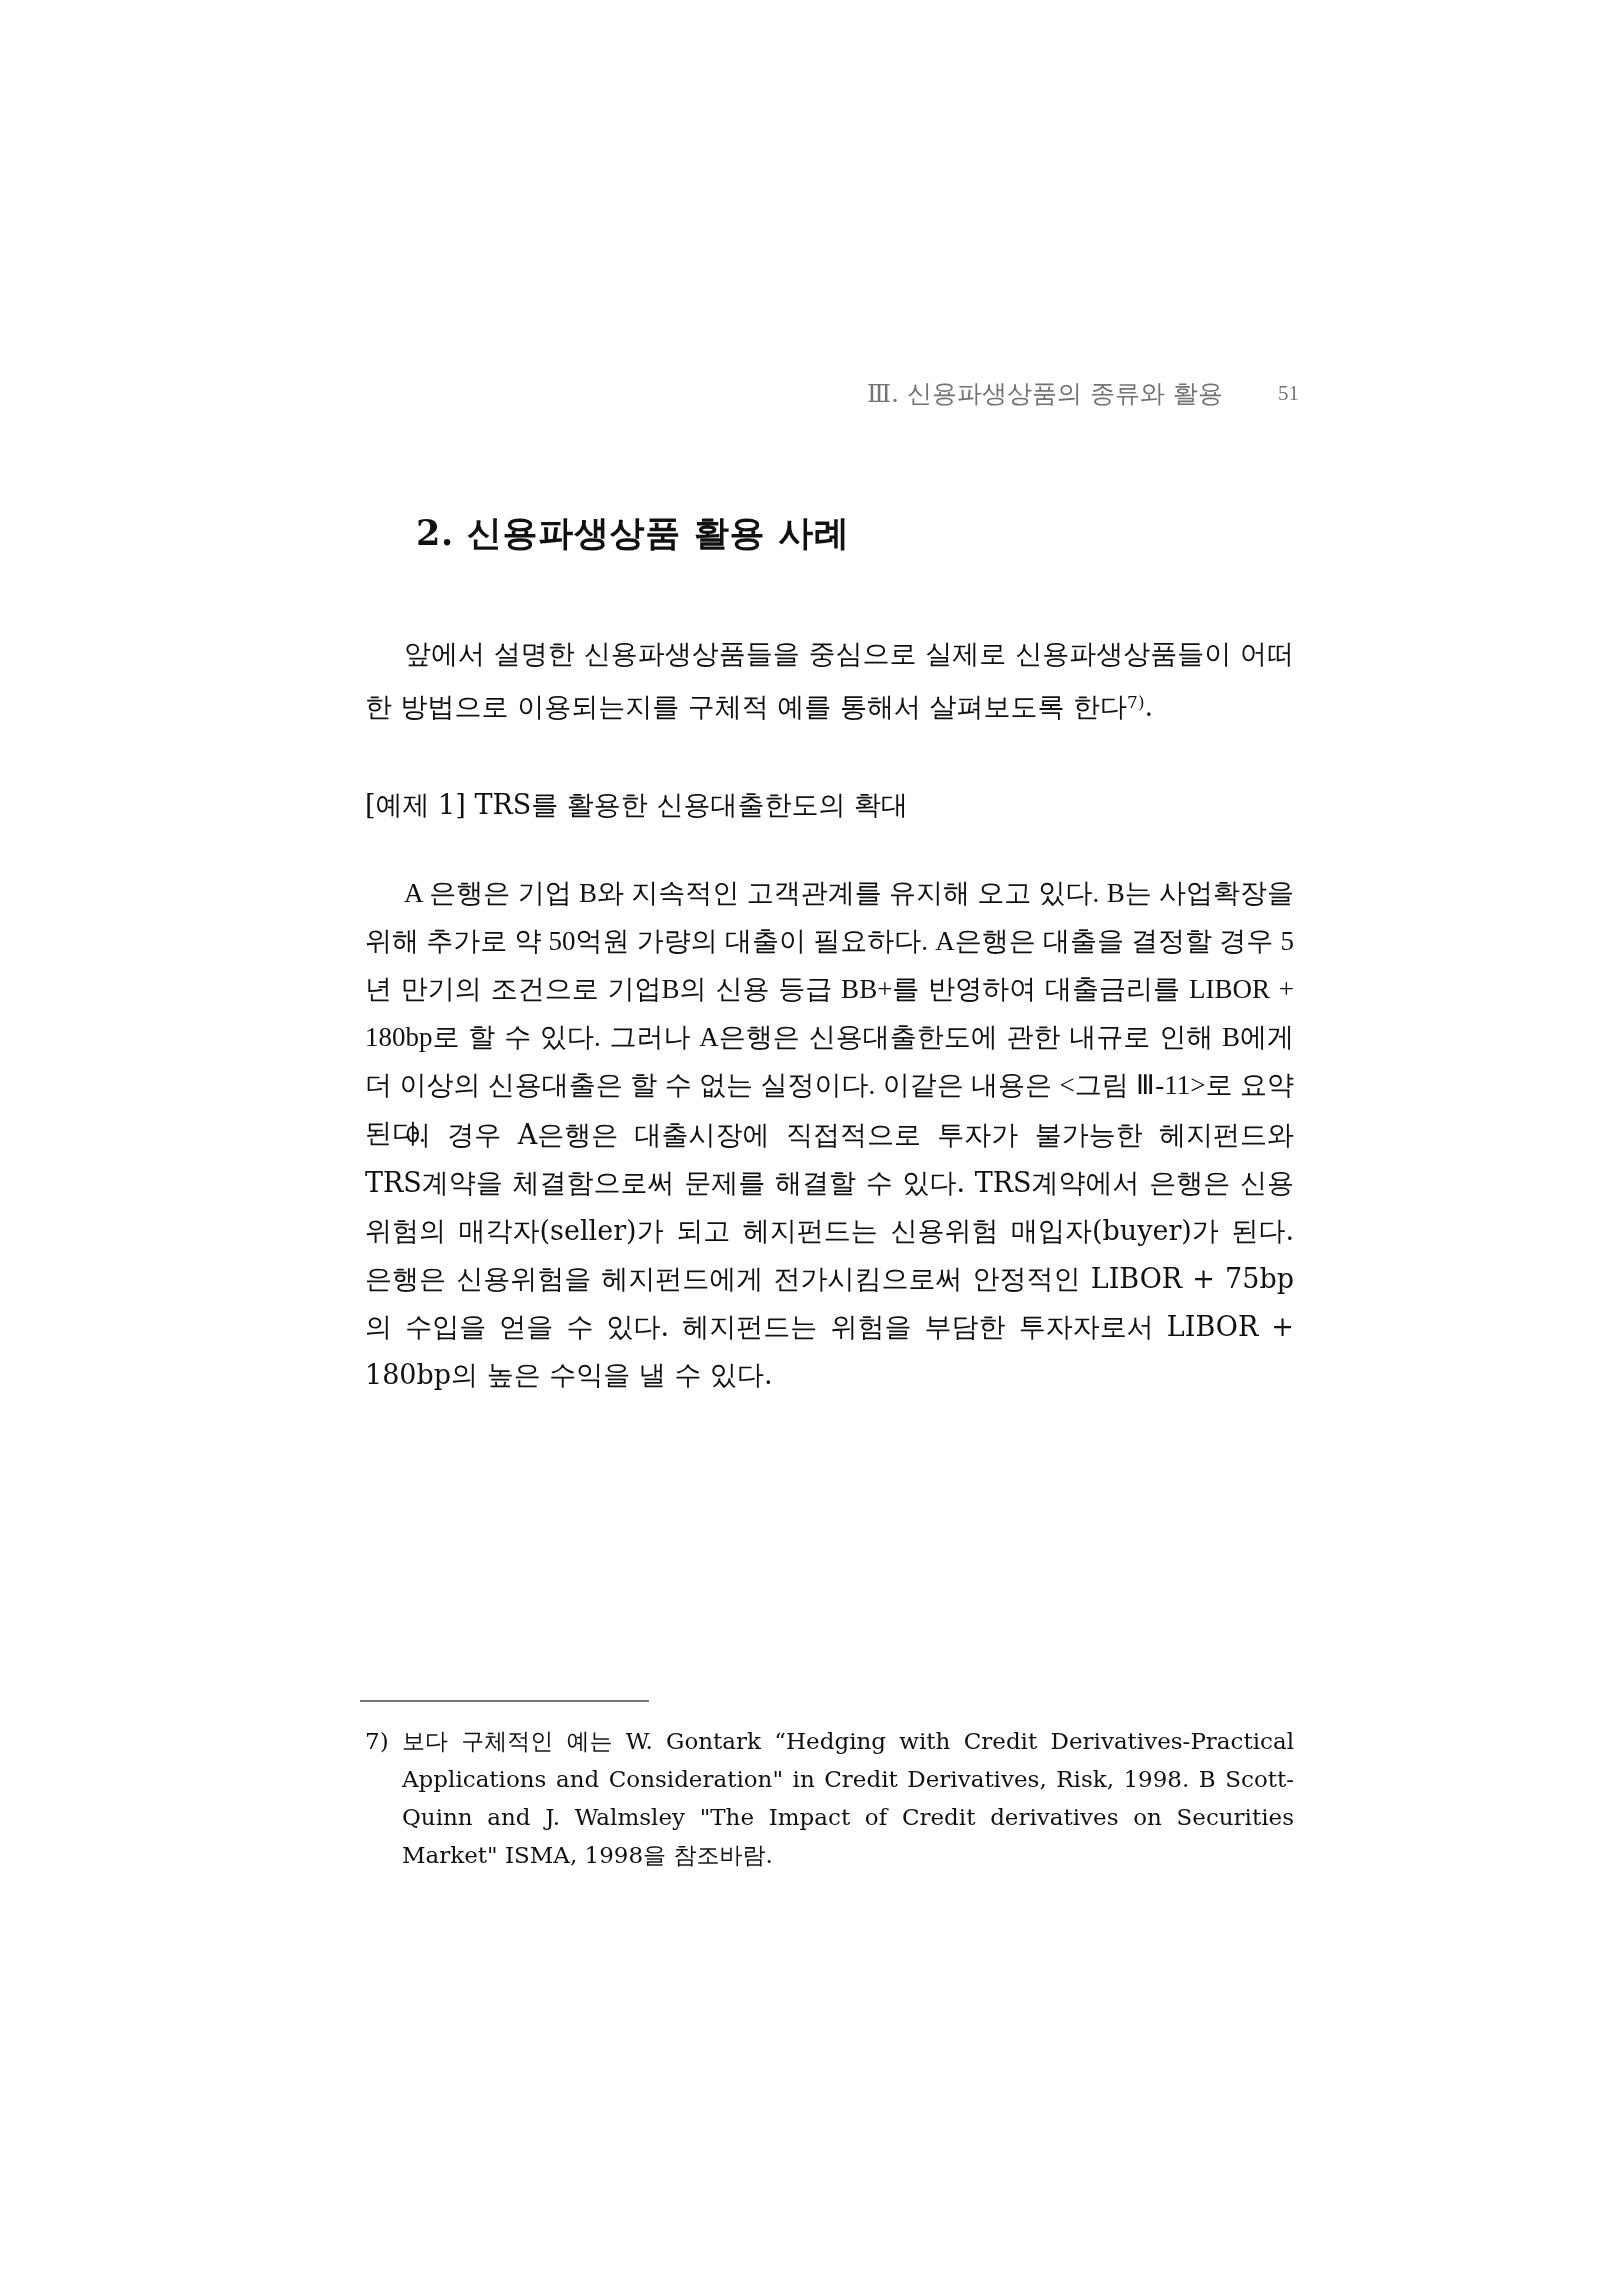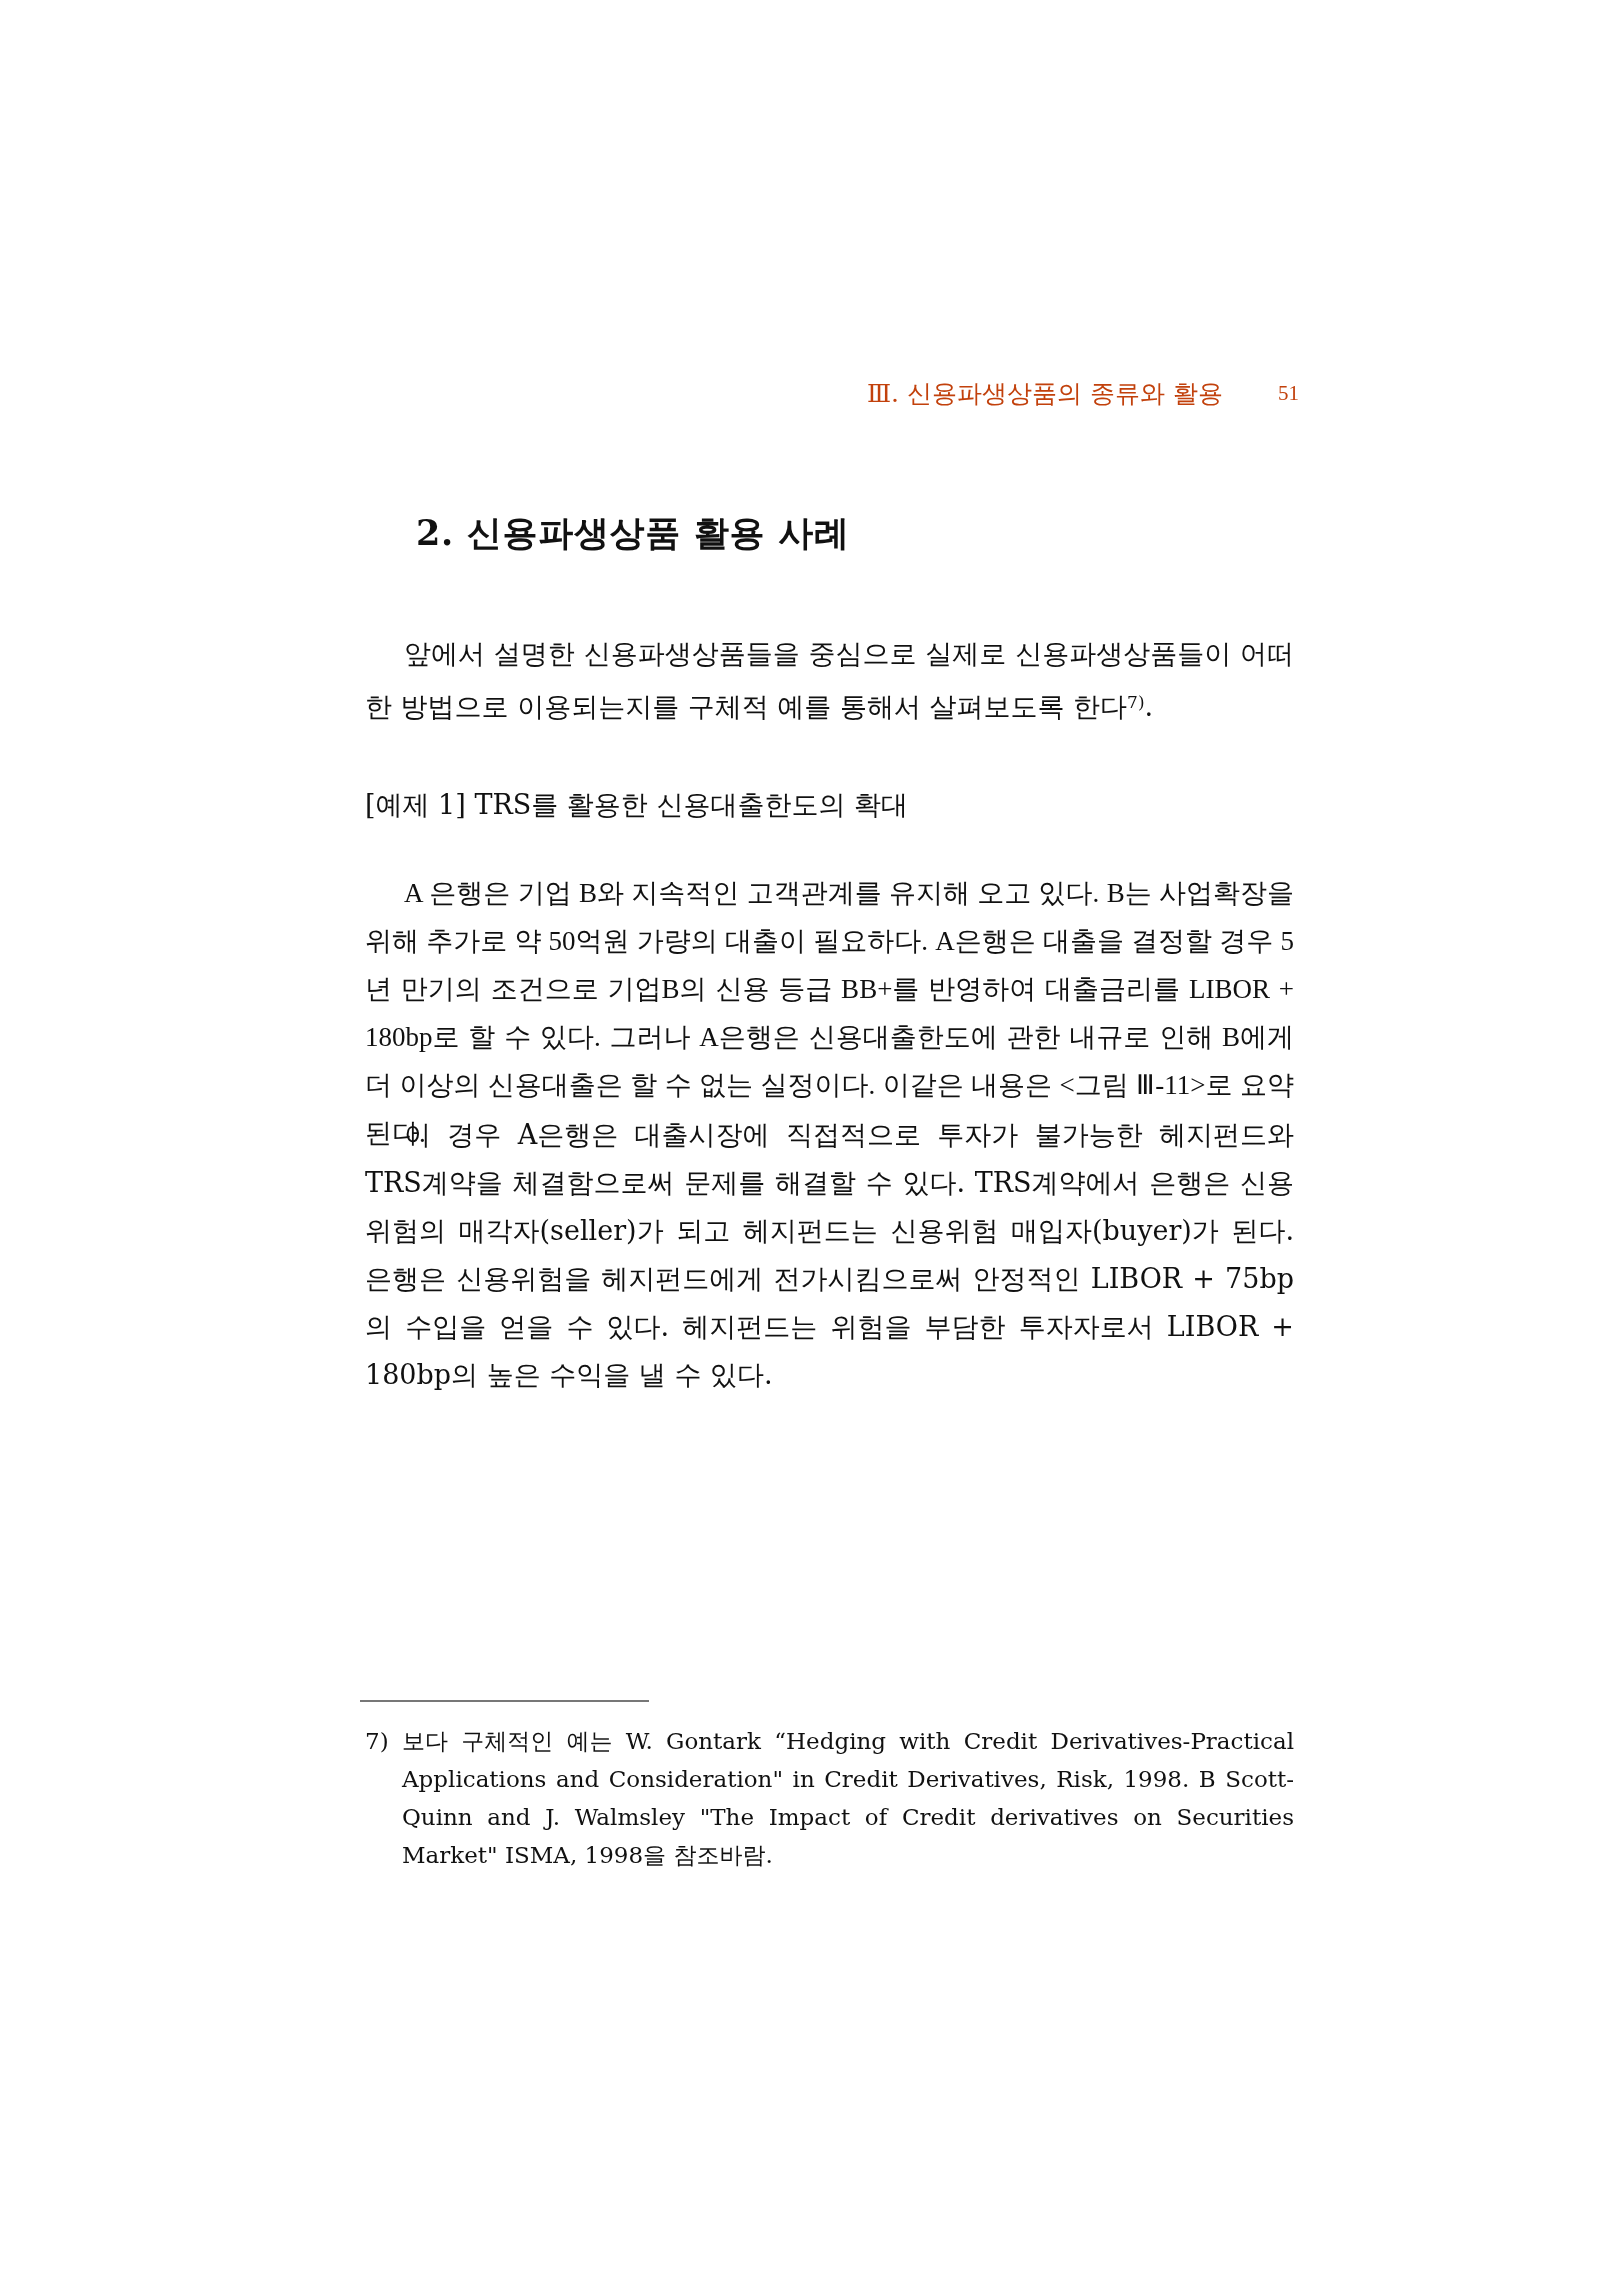--- a/index.html
+++ b/index.html
@@ -3,21 +3,21 @@
   <meta charset="utf-8">
   <style>
     html, body { margin: 0; padding: 0; background: #ffffff; }
     body {
       width: 1622px; height: 2295px; position: relative; overflow: hidden;
       font-family: "DejaVu Serif", "Liberation Serif", serif;
       color: #111111;
     }
     .running-header {
       position: absolute; left: 867px; top: 375px; width: 432px;
-      font-size: 25px; line-height: 37px; color: #c2410c;
+      font-size: 25px; line-height: 37px; color: #737373;
       display: flex; justify-content: space-between;
     }
     .running-header .page-num { font-family: "Liberation Serif", serif; font-size: 21px; }
     .section-title {
       position: absolute; left: 404px; top: 497px;
       font-family: "DejaVu Serif", serif; font-weight: bold;
       font-size: 35px; line-height: 48px; margin: 12px; letter-spacing: 0.7px;
     }
     .body-block {
       position: absolute; left: 365px; width: 929px;

